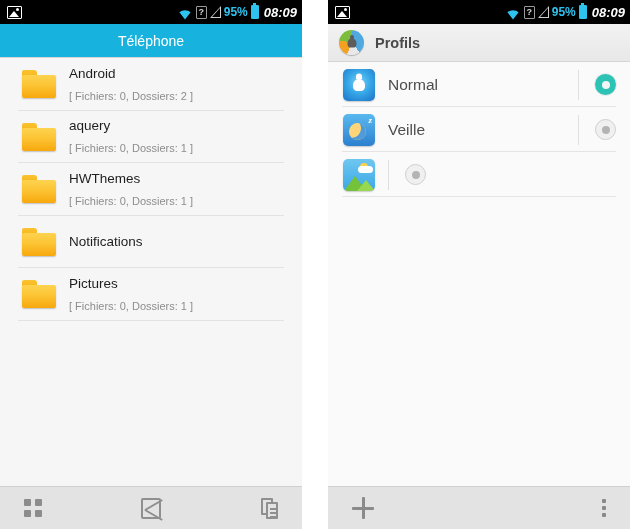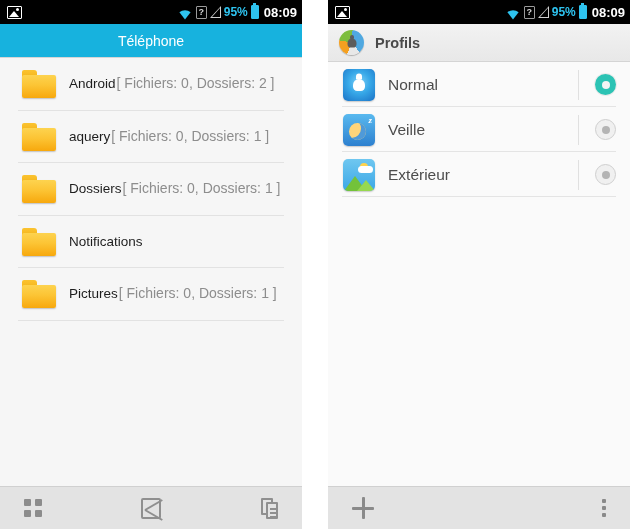--- a/index.html
+++ b/index.html
@@ -45,20 +45,21 @@
     display: flex;
     align-items: center;
     gap: 3px;
   }
   .sb-time {
     color: #ffffff;
     font-size: 13px;
     font-weight: bold;
     letter-spacing: 0px;
     padding-left: 2px;
+    font-style: italic;
   }
   .sb-pct {
     color: #2ec3ef;
     font-size: 12px;
     font-weight: bold;
   }
   .ic-photo {
     width: 15px; height: 13px;
     border: 1.5px solid #ffffff;
     background: #000;
@@ -214,28 +215,28 @@
     border-radius: 2px 3px 0 0;
   }
   .ic-folder .body {
     position: absolute;
     left: 0; top: 5px;
     width: 34px; height: 23px;
     background: linear-gradient(#fdd34f 0%, #fcc434 45%, #f7a80d 100%);
     border-radius: 2px;
     box-shadow: 0 1px 1.5px rgba(0,0,0,.22);
   }
-  .file-text { display: flex; flex-direction: row; gap: 1px; }
+  .file-text { display: flex; flex-direction: column; gap: 7px; }
   .file-name {
     font-size: 13.5px;
     color: #1e1e1e;
     line-height: 16px;
   }
   .file-meta {
-    font-size: 14px;
+    font-size: 11px;
     color: #8d8d8d;
     line-height: 14px;
   }
 
   
   .plist {
     flex: 1 1 auto;
     background: #fafafa;
     overflow: hidden;
   }
@@ -552,21 +553,21 @@
           <span class="file-meta">[ Fichiers: 0, Dossiers: 1 ]</span>
         </span>
       </div>
 
       <div class="file-row">
         <span class="ic-folder">
             <i class="tab"></i>
             <i class="body"></i>
           </span>
         <span class="file-text">
-          <span class="file-name">Dossiers</span>
+          <span class="file-name">HWThemes</span>
           <span class="file-meta">[ Fichiers: 0, Dossiers: 1 ]</span>
         </span>
       </div>
 
       <div class="file-row">
         <span class="ic-folder">
             <i class="tab"></i>
             <i class="body"></i>
           </span>
         <span class="file-text">
@@ -658,21 +659,20 @@
       </div>
 
 
       <div class="profile-row">
         <span class="p-icon ic-ext">
           <i class="sun"></i>
             <i class="cloud"></i>
             <i class="hill1"></i>
             <i class="hill2"></i>
         </span>
-        <span class="p-label">Extérieur</span>
         <span class="p-sep"></span>
         <span class="radio radio-off"></span>
       </div>
 
     </div>
 
     <div class="bottombar">
       <div class="bb-slot left">
         <span class="ic-plus"></span>
       </div>

